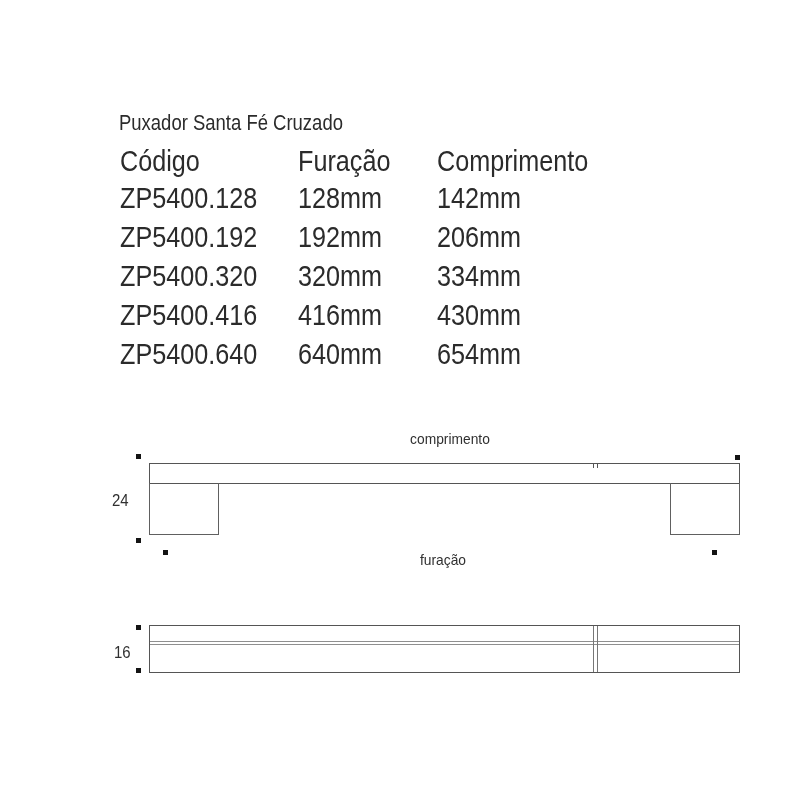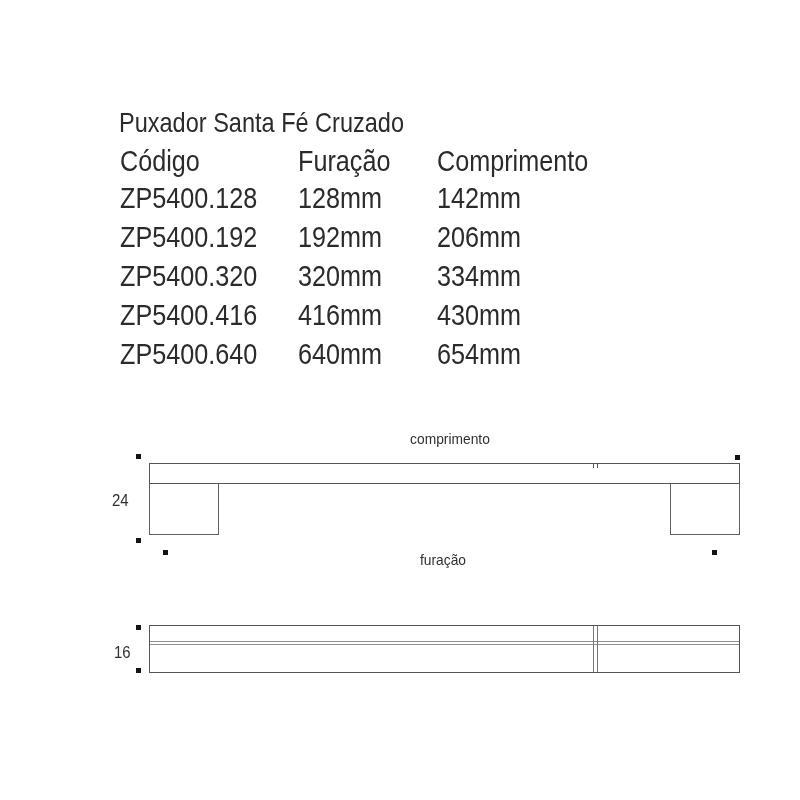--- a/index.html
+++ b/index.html
@@ -15,21 +15,21 @@
   .cond {
     transform: scaleX(0.84);
     transform-origin: 0 0;
     white-space: nowrap;
     display: inline-block;
   }
   .title {
     position: absolute;
     left: 119px;
     top: 107px;
-    font-size: 28px;
+    font-size: 22px;
     line-height: 32px;
   }
   .trow { position: absolute; left: 120px; height: 36px; font-size: 30px; line-height: 34px; }
   .cell { position: absolute; top: 0; transform: scaleX(0.84); transform-origin: 0 0; white-space: nowrap; }
   .cell.c1 { left: 0; }
   .cell.c2 { left: 178px; }
   .cell.c3 { left: 317px; }
   .rail {
     position: absolute; left: 149px; top: 463px; width: 591px; height: 21px;
     border: 1px solid #555555; box-sizing: border-box;

